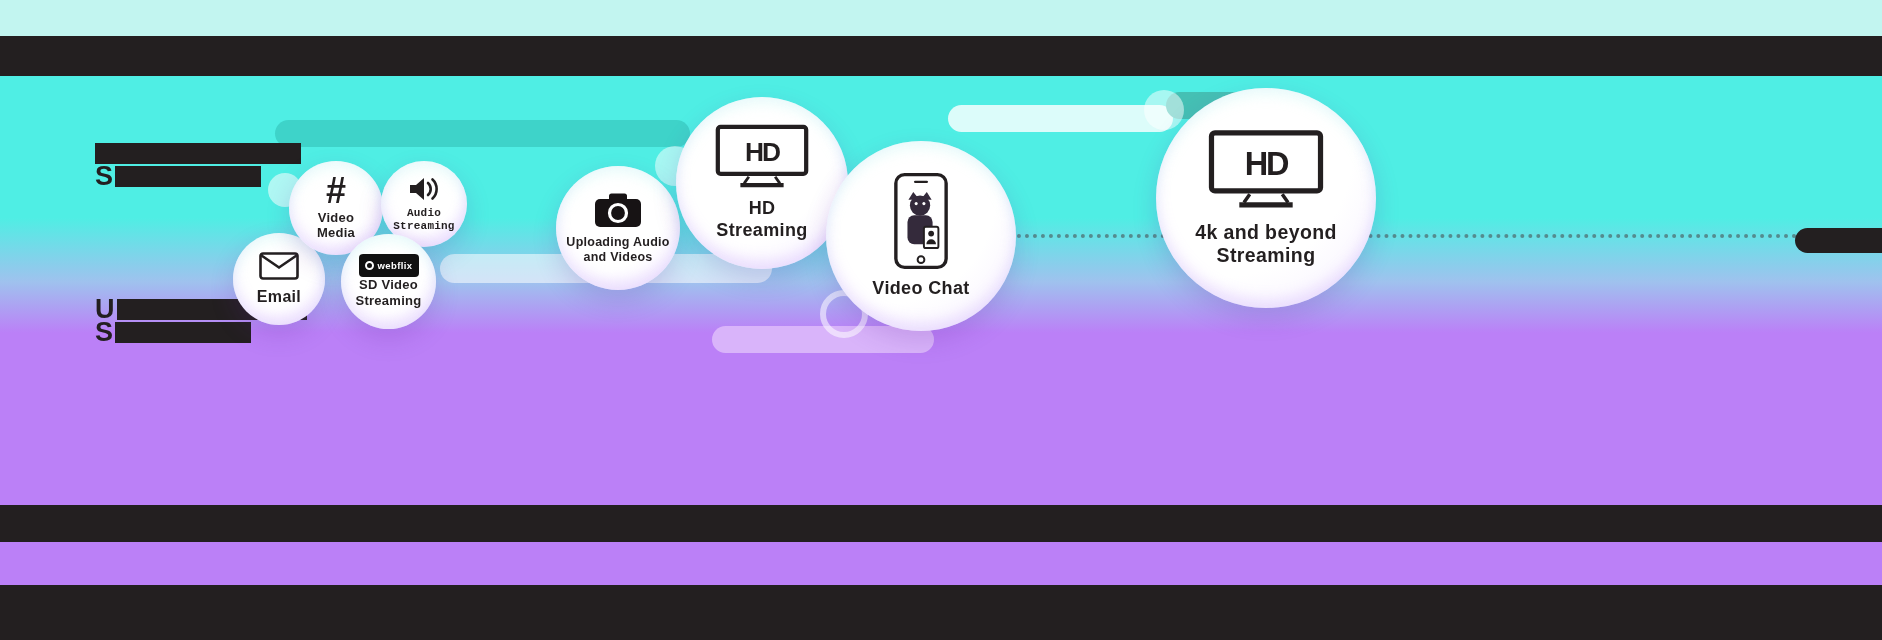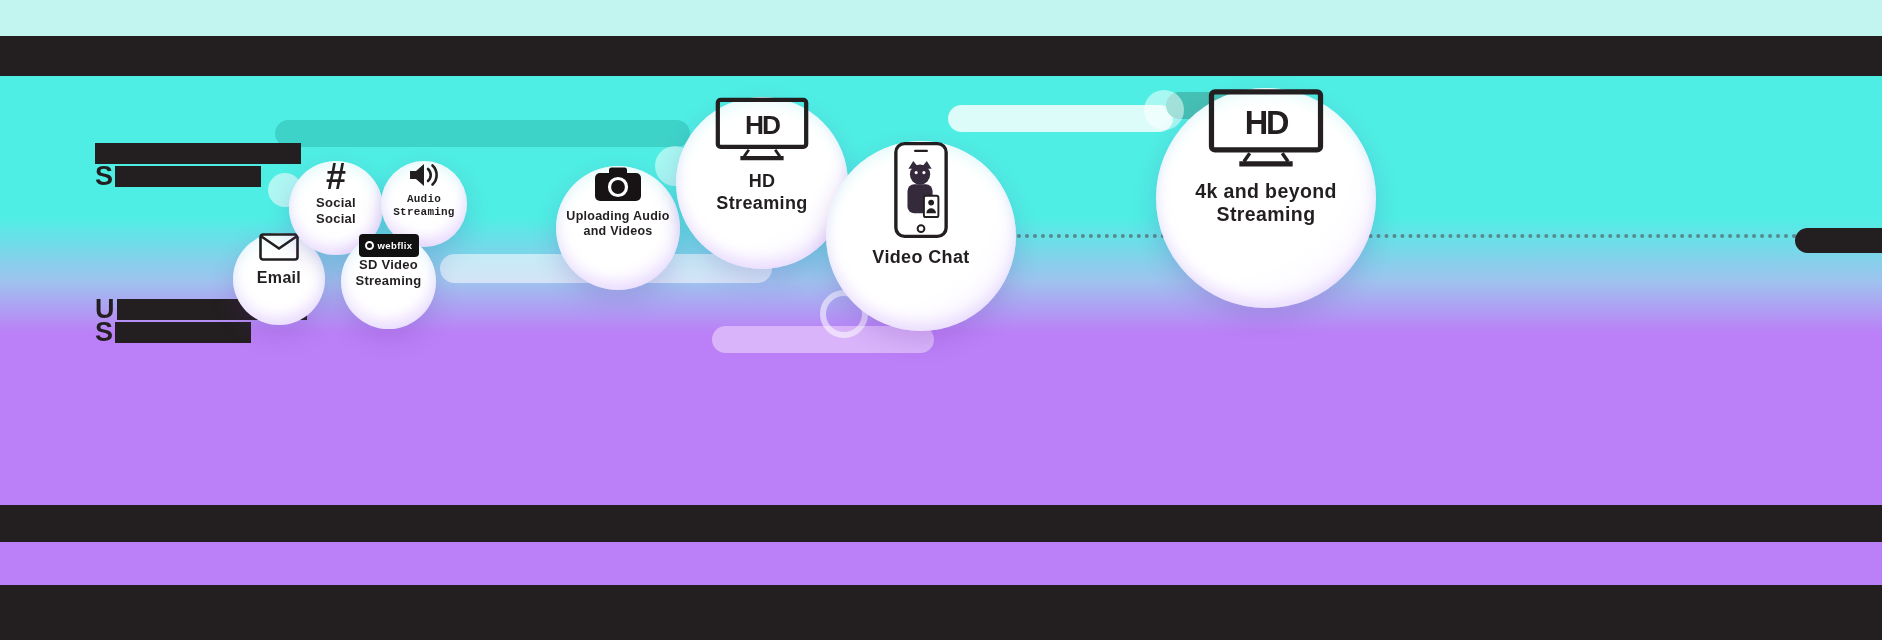--- a/index.html
+++ b/index.html
@@ -37,21 +37,21 @@
   .g2 .r2 .red-bar{width:136px;}
   
   .decor{position:absolute;border-radius:50%;}
   .d1{left:268px;top:173px;width:34px;height:34px;background:rgba(255,255,255,.55);}
   .d2{left:655px;top:146px;width:40px;height:40px;background:rgba(255,255,255,.5);}
   .d3{left:820px;top:290px;width:48px;height:48px;border:6px solid rgba(255,255,255,.55);background:transparent;box-sizing:border-box;}
   .d4{left:1144px;top:90px;width:40px;height:40px;background:rgba(255,255,255,.5);}
   
   .bubble{
     position:absolute;border-radius:50%;display:flex;flex-direction:column;
-    align-items:center;justify-content:flex-start;text-align:center;
+    align-items:center;justify-content:center;text-align:center;
     background:radial-gradient(circle at 32% 28%,#ffffff 58%,#faf7ff 78%,#ecdcff 100%);
     box-shadow:0 10px 24px rgba(100,40,160,.18),
                inset 0 -8px 14px rgba(195,150,250,.28),
                inset 0 8px 12px rgba(200,248,244,.35);
   }
   .label{font-weight:700;color:#231f20;letter-spacing:.02em;line-height:1.2;}
   .b-email{left:233px;top:233px;width:92px;height:92px;row-gap:7px;}
   .b-email .label{font-size:16px;}
   .b-social{left:289px;top:161px;width:94px;height:94px;row-gap:2px;}
   .b-social .label{font-size:13px;width:60px;}
@@ -127,21 +127,21 @@
       <svg width="40" height="28" viewBox="0 0 40 28" fill="none" stroke="#231f20" stroke-width="2.6">
         <rect x="1.5" y="1.5" width="37" height="25" rx="2.5"></rect>
         <path d="M2.5 3.5 L20 15.5 L37.5 3.5"></path>
       </svg>
     </span>
     <span class="label">Email</span>
   </div>
 
   <div class="bubble b-social">
     <span class="icon hash">#</span>
-    <span class="label">Social Social</span>
+    <span class="label">Video Media</span>
   </div>
 
   <div class="bubble b-audio">
     <span class="icon">
       <svg width="34" height="28" viewBox="0 0 34 28">
         <path d="M3 10 h6 l8 -7 v22 l-8 -7 h-6 z" fill="#231f20"></path>
         <path d="M21 8 a8 8 0 0 1 0 12" fill="none" stroke="#231f20" stroke-width="2.6" stroke-linecap="round"></path>
         <path d="M25.5 4.5 a13 13 0 0 1 0 19" fill="none" stroke="#231f20" stroke-width="2.6" stroke-linecap="round"></path>
       </svg>
     </span>

